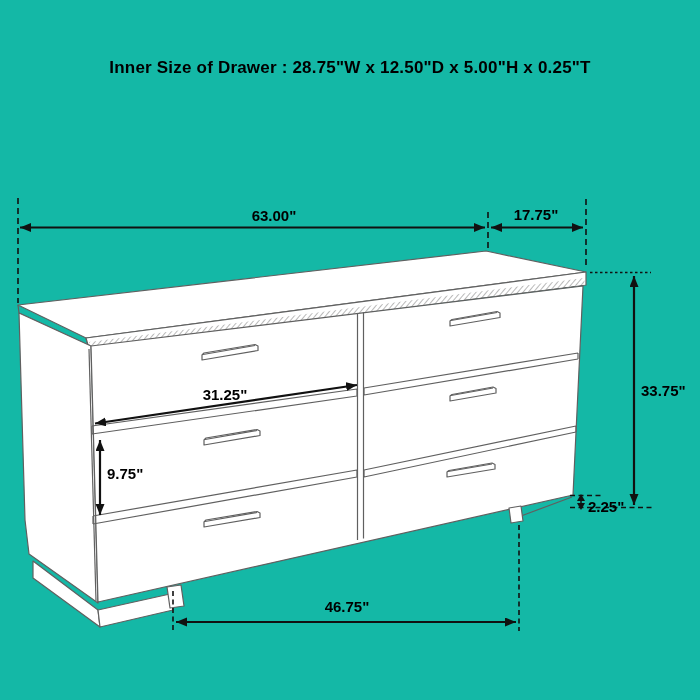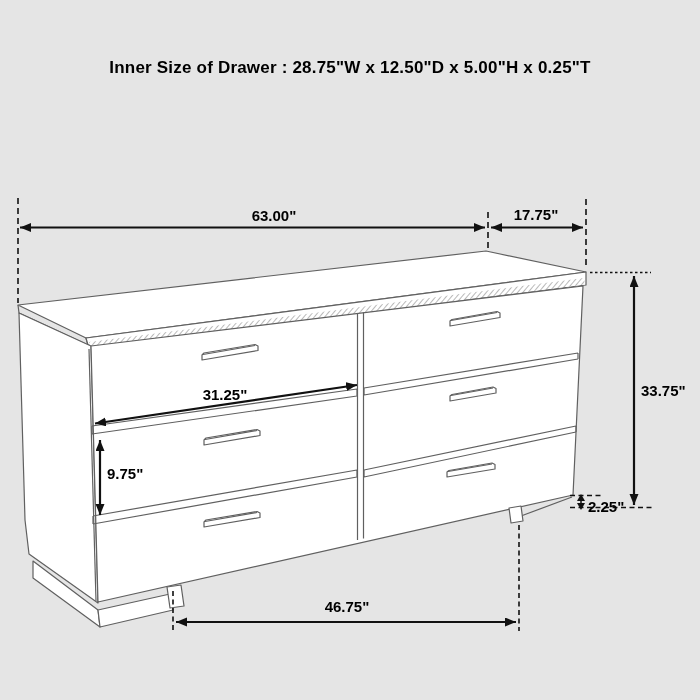--- a/index.html
+++ b/index.html
@@ -1,16 +1,16 @@
 <!DOCTYPE html>
 <html><head>
 <meta charset="utf-8">
 <style>
   html,body{margin:0;padding:0;background:#fff;}
-  .canvas{position:relative;width:700px;height:700px;background:#e5e5e5;overflow:hidden;
+  .canvas{position:relative;width:700px;height:700px;background:#14b8a6;overflow:hidden;
           font-family:"Liberation Sans", sans-serif;}
   .title{position:absolute;top:58px;left:0;width:700px;text-align:center;
          font-size:17px;font-weight:bold;color:#000;letter-spacing:.2px;}
   svg{position:absolute;top:0;left:0;}
   .dim-label{font-size:15px;font-weight:bold;fill:#000;}
 </style>
 </head>
 <body>
 
 <div class="canvas">

